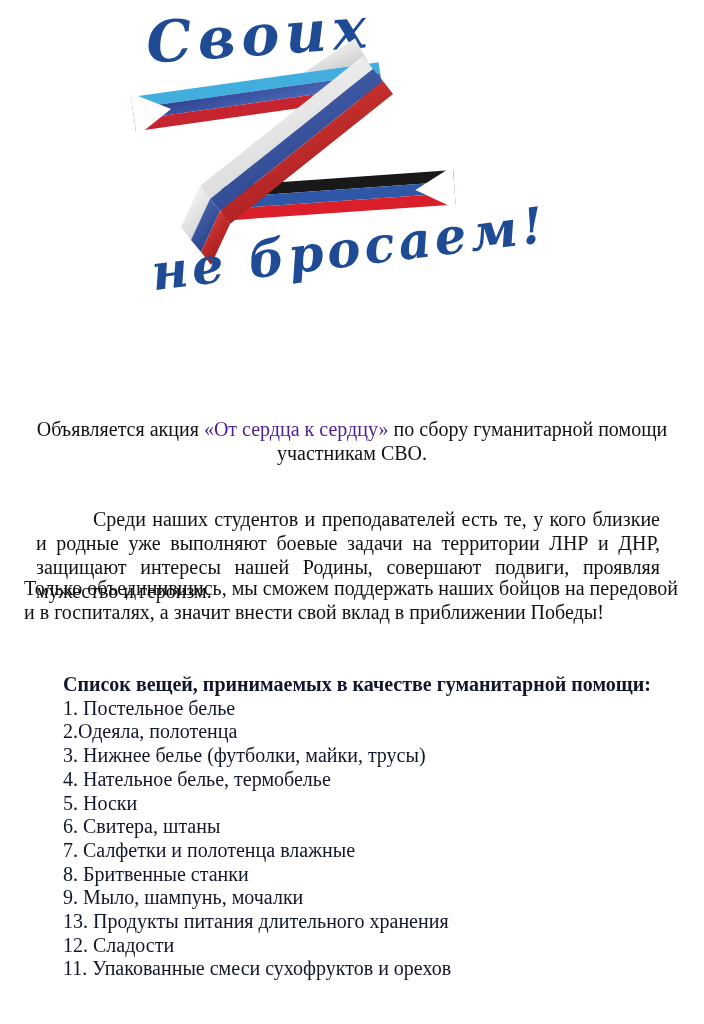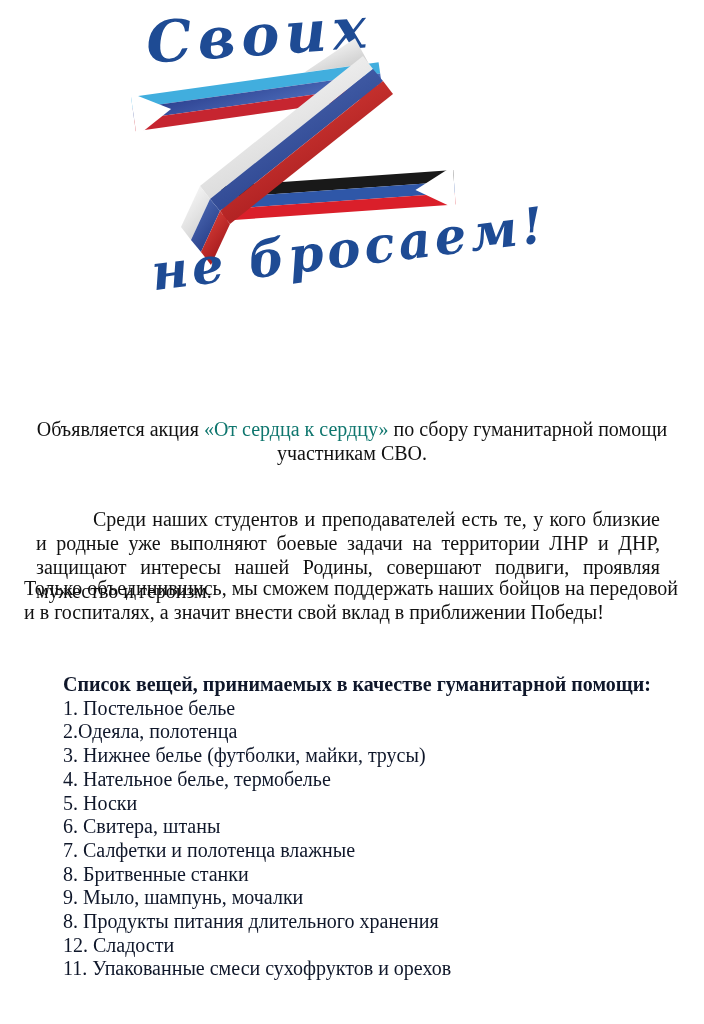--- a/index.html
+++ b/index.html
@@ -13,21 +13,21 @@
   .script { font-family:"DejaVu Serif",serif; font-style:italic; font-weight:bold; fill:#1e4b94; }
   .script-top { font-size:57px; letter-spacing:6px; }
   .script-bottom { font-size:50px; letter-spacing:4px; }
 
   .heading {
     position:absolute; top:316px; left:70px; right:70px;
     font-size:29px; line-height:41px; text-align:center; color:#cc2128;
   }
   .para { font-size:20px; line-height:24px; color:#111; }
   .p1 { position:absolute; top:417px; left:36px; right:36px; text-align:center; }
-  .accent { color:#0f766e; }
+  .accent { color:#4c1d95; }
   .p2 { position:absolute; top:484px; left:36px; right:44px; text-align:justify; text-indent:57px;margin-top:23px; }
   .p3 { position:absolute; top:576px; left:24px; right:24px; text-align:left; }
 
   .list { position:absolute; top:673px; left:63px; right:30px; font-size:20px; line-height:23.7px; color:#0f172a; }
   .list-header { font-weight:bold; }
 </style>
 </head>
 <body>
 
 <div class="page">
@@ -94,18 +94,18 @@
     <div class="list-header">Список вещей, принимаемых в качестве гуманитарной помощи:</div>
     <div>1. Постельное белье</div>
     <div>2.Одеяла, полотенца</div>
     <div>3. Нижнее белье (футболки, майки, трусы)</div>
     <div>4. Нательное белье, термобелье</div>
     <div>5. Носки</div>
     <div>6. Свитера, штаны</div>
     <div>7. Салфетки и полотенца влажные</div>
     <div>8. Бритвенные станки</div>
     <div>9. Мыло, шампунь, мочалки</div>
-    <div>8. Продукты питания длительного хранения</div>
+    <div>13. Продукты питания длительного хранения</div>
     <div>12. Сладости</div>
     <div>11. Упакованные смеси сухофруктов и орехов</div>
   </div>
 
 </div>
 
 </body></html>

